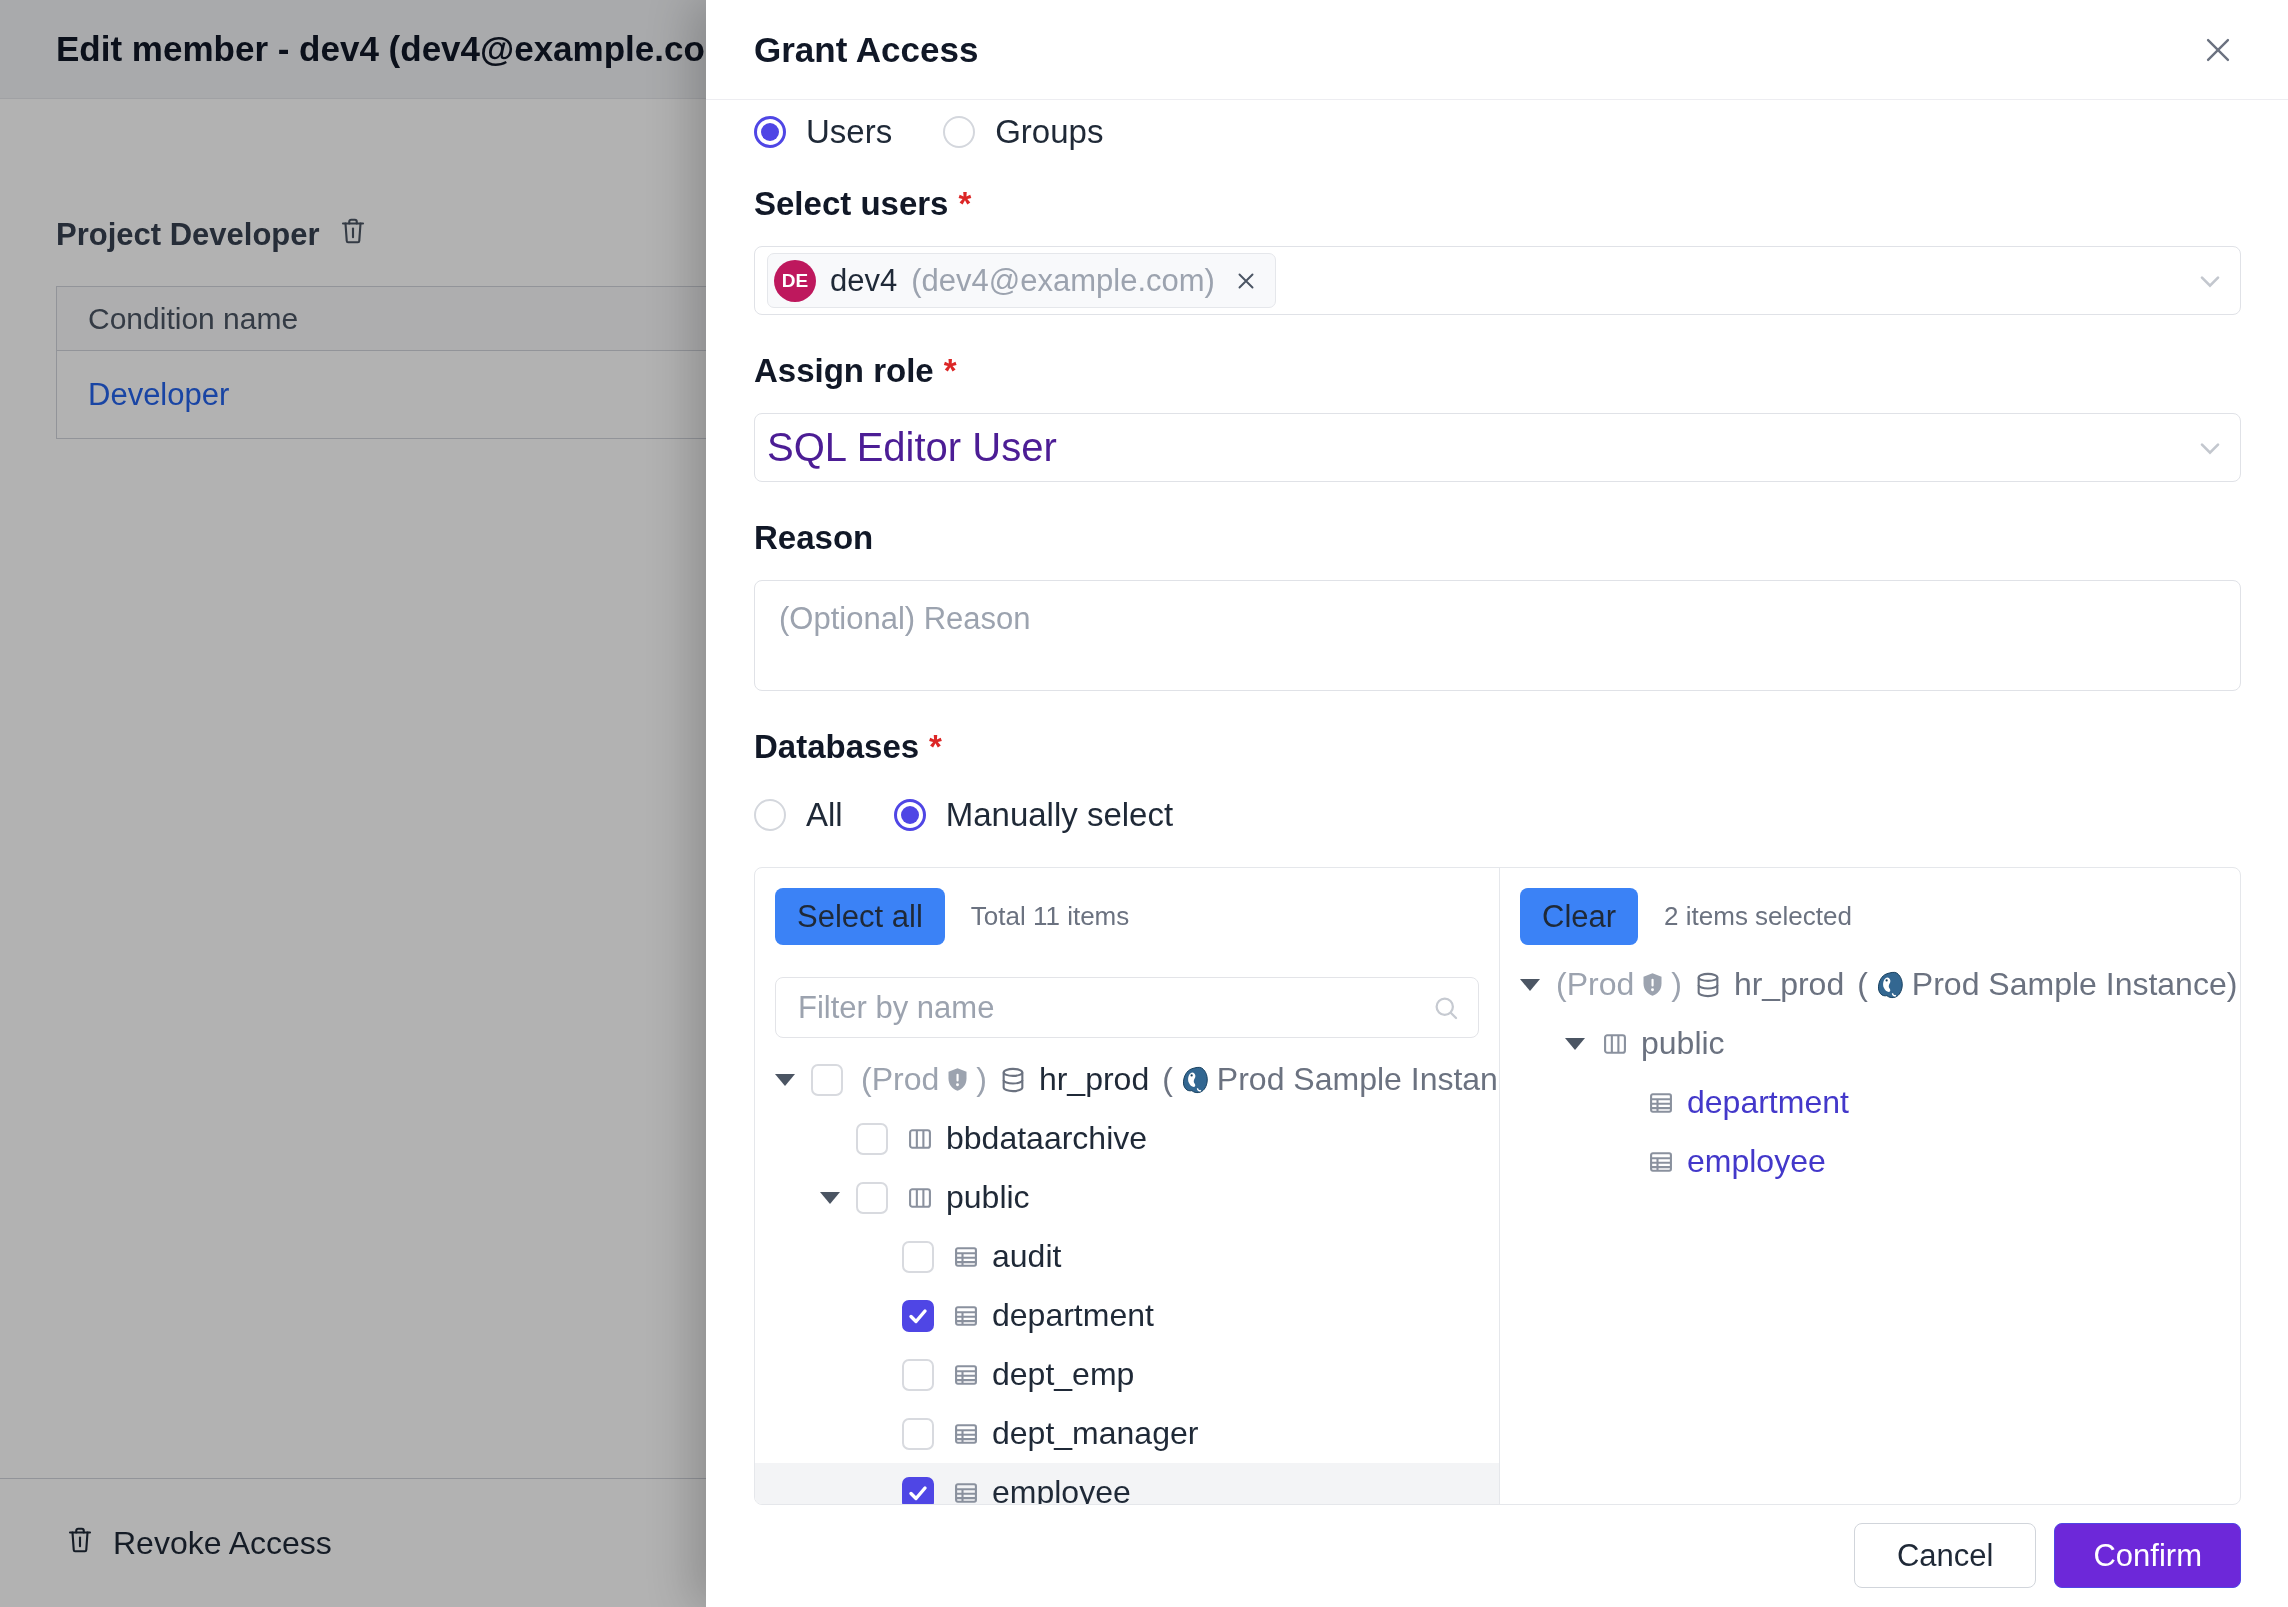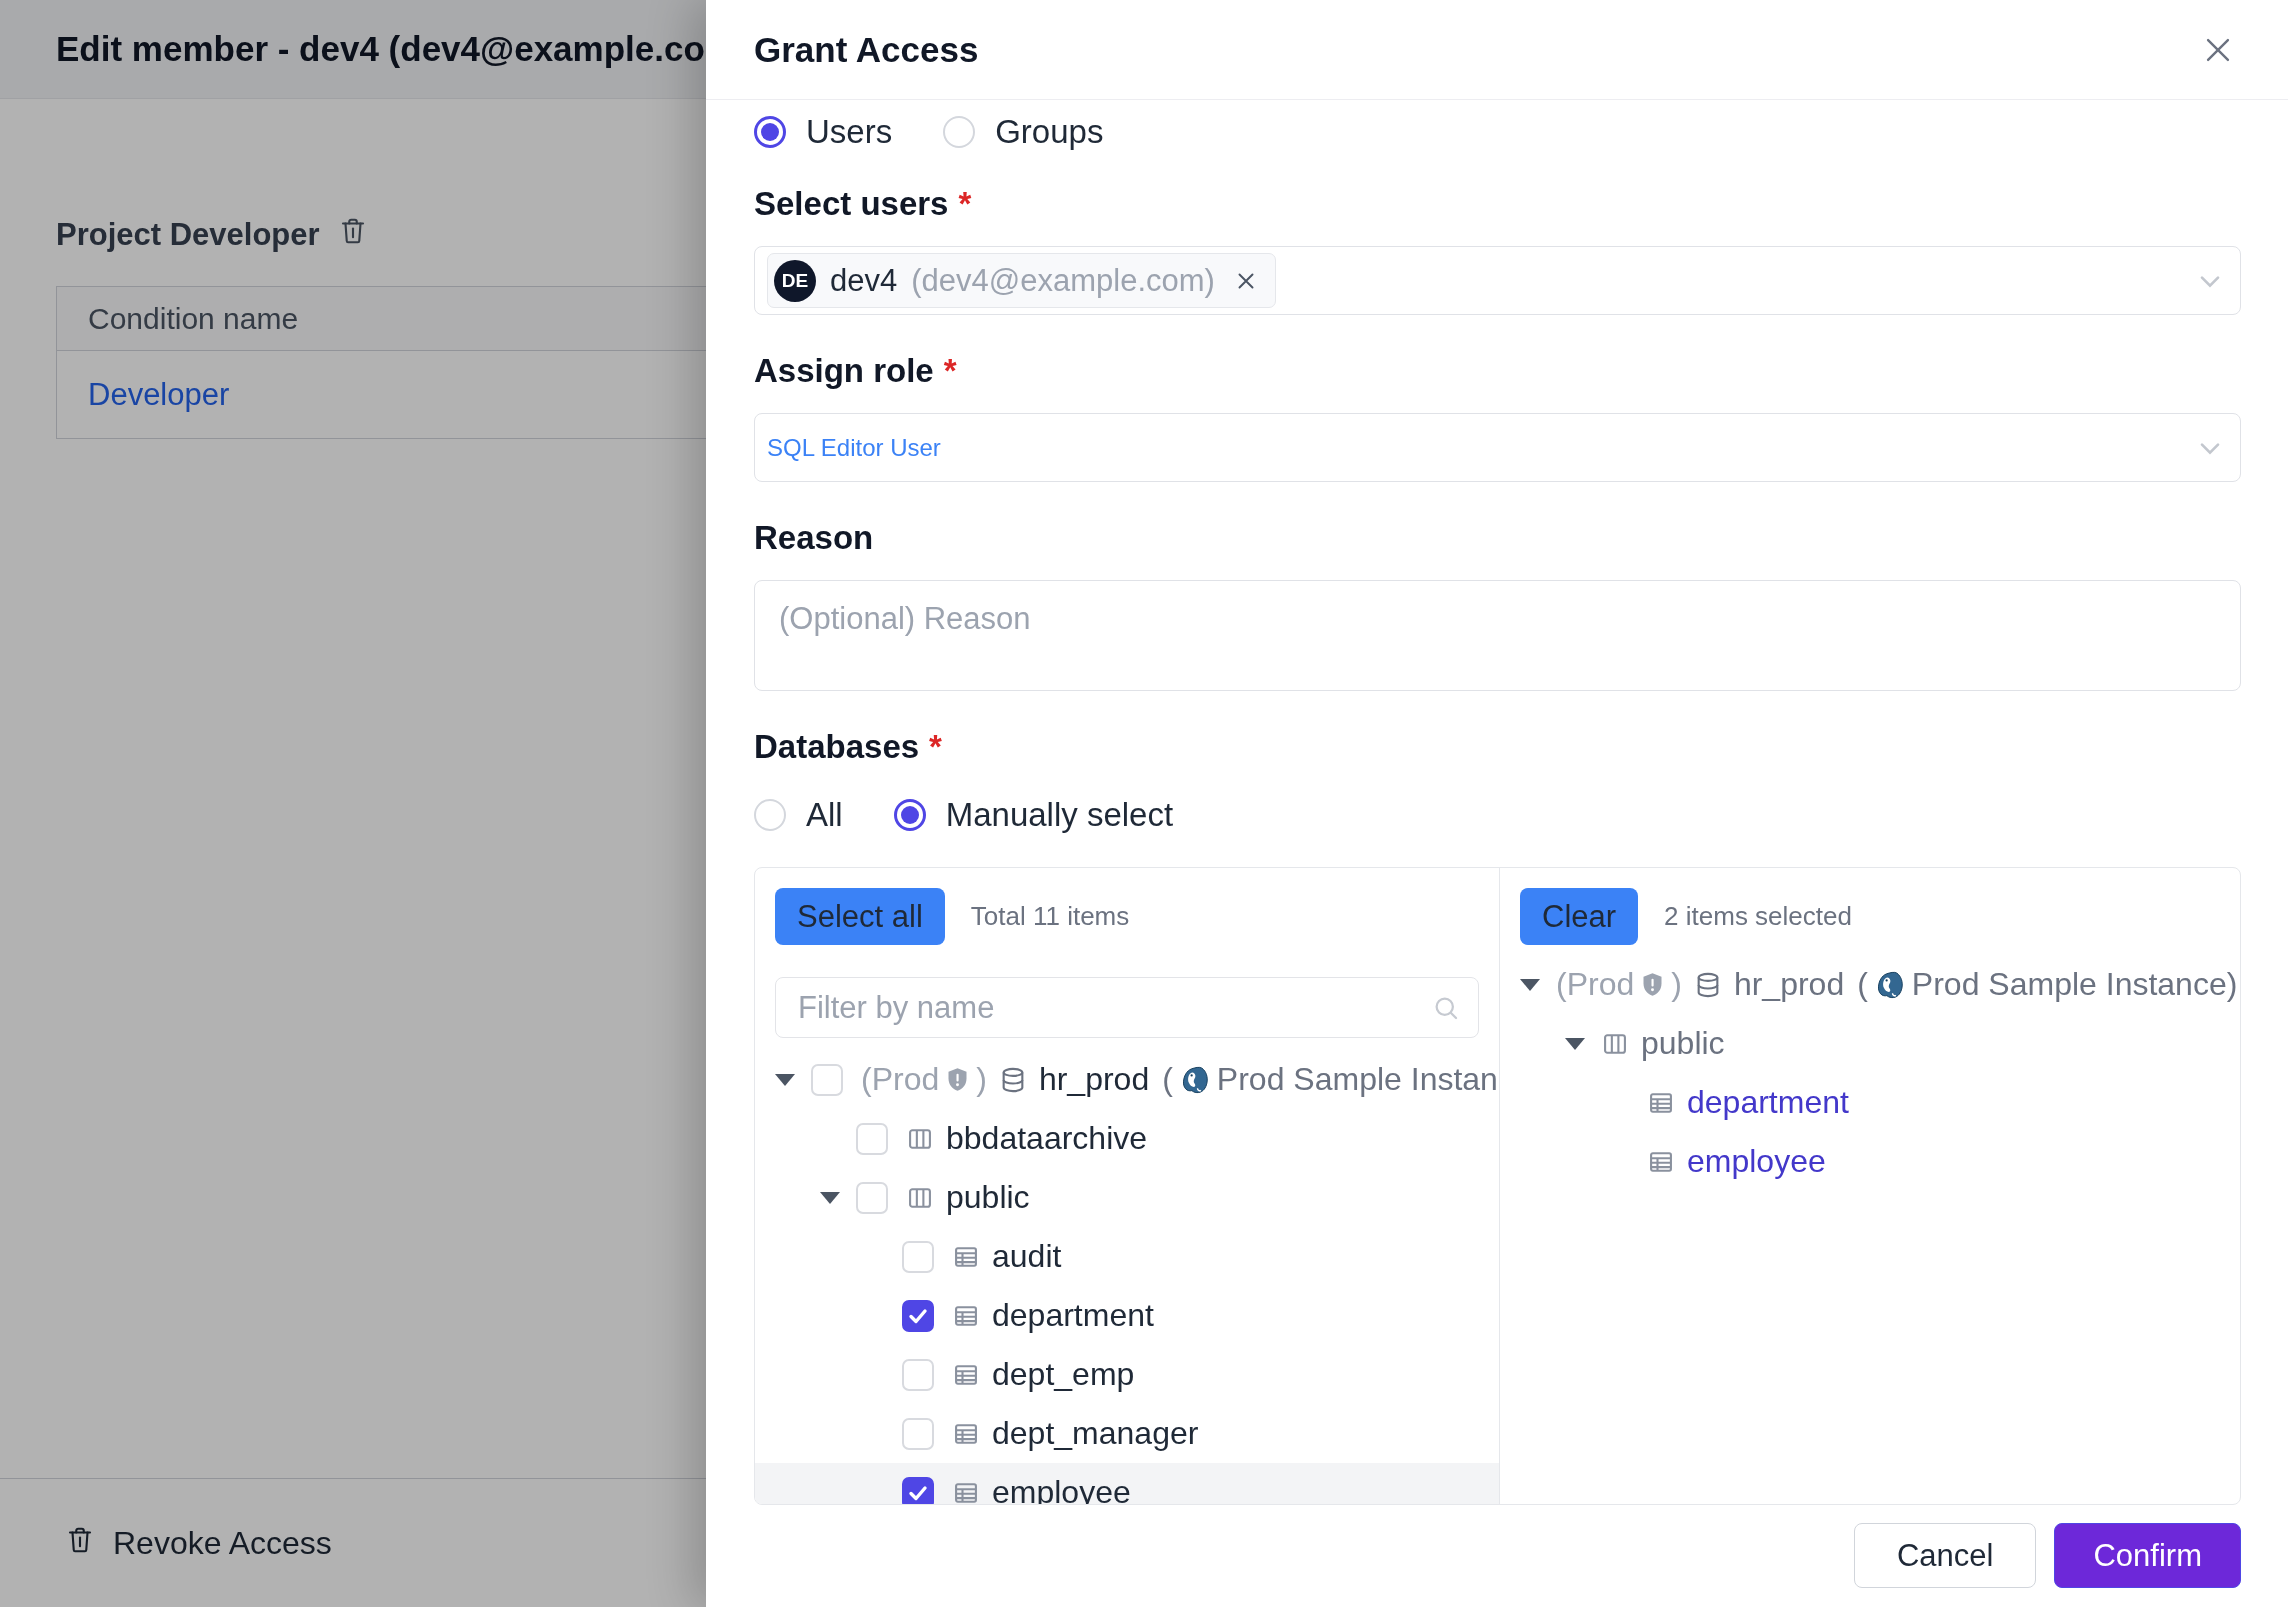--- a/index.html
+++ b/index.html
@@ -43,21 +43,21 @@
   .radio.sel{border:3px solid #4f46e5;}
   .radio.sel::after{content:"";position:absolute;inset:4px;border-radius:50%;background:#4f46e5;}
 
   .section-label{margin-top:36px;font-size:33px;font-weight:600;color:#111827;height:40px;
                  display:flex;align-items:center;}
   .section-label.first{margin-top:30px;}
   .req{color:#dc2626;margin-left:10px;}
 
   .field{margin-top:22px;height:69px;border:1px solid #e0e2e7;border-radius:8px;background:#fff;
          display:flex;align-items:center;padding:0 69px 0 12px;position:relative;box-sizing:border-box;}
-  .field.role{font-size:24px;color:#3b82f6;}
+  .field.role{font-size:40px;color:#4c1d95;}
   .chev{position:absolute;right:14px;top:50%;transform:translateY(-50%);display:flex;}
 
   .tag{display:inline-flex;align-items:center;gap:14px;height:53px;background:#f8f9fb;
        border:1px solid #e5e7eb;border-radius:7px;padding:0 16px 0 6px;}
   .avatar{width:42px;height:42px;border-radius:50%;color:#fff;font-weight:700;font-size:19px;
           display:flex;align-items:center;justify-content:center;background:#e5395f;}
   .tag-name{font-size:31px;color:#1f2937;}
   .tag-email{font-size:31px;color:#9ca3af;}
   .tag-x{display:flex;margin-left:4px;cursor:pointer;}
 
@@ -170,21 +170,21 @@
             <span>Groups</span>
           </label>
         </div>
 
       <div class="section-label first">
         <span>Select users</span>
         <span class="req" style="color: rgb(220, 38, 38);">*</span>
       </div>
       <div class="field">
         <span class="tag">
-          <span class="avatar" style="background: #0f172a;">DE</span>
+          <span class="avatar" style="background: #be185d;">DE</span>
           <span class="tag-name">dev4</span>
           <span class="tag-email">(dev4@example.com)</span>
           <span class="tag-x">
             <svg width="26" height="26" viewBox="0 0 24 24" fill="none" stroke="#4b5563" stroke-width="1.8" stroke-linecap="round">
               <path d="M6 6l12 12M18 6L6 18"></path>
             </svg>
           </span>
         </span>
         <span class="chev">
           <svg width="32" height="32" viewBox="0 0 24 24" fill="none" stroke="#c3c7ce" stroke-width="2" stroke-linecap="round">

